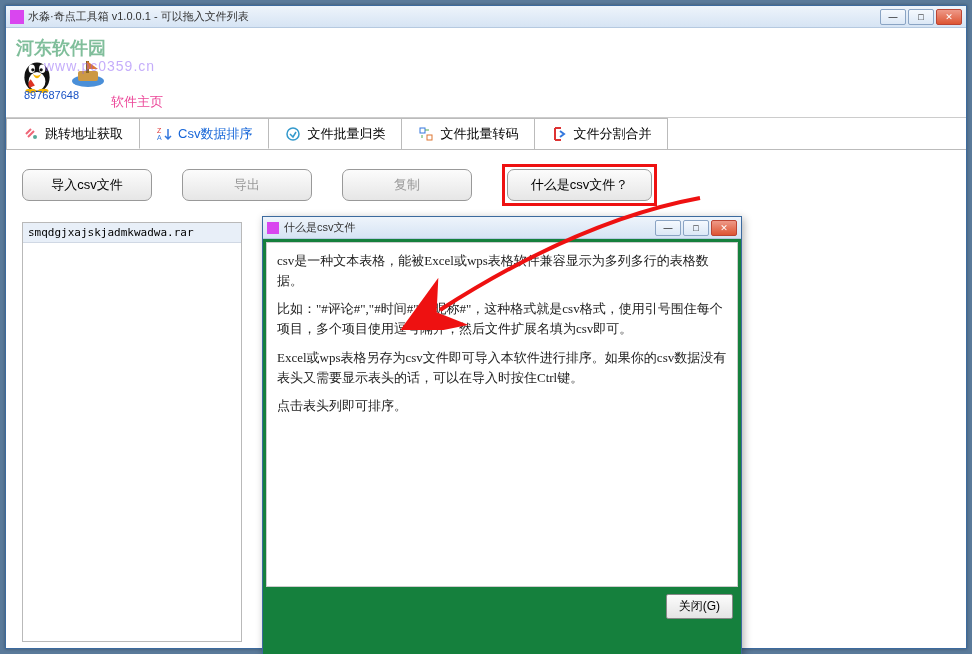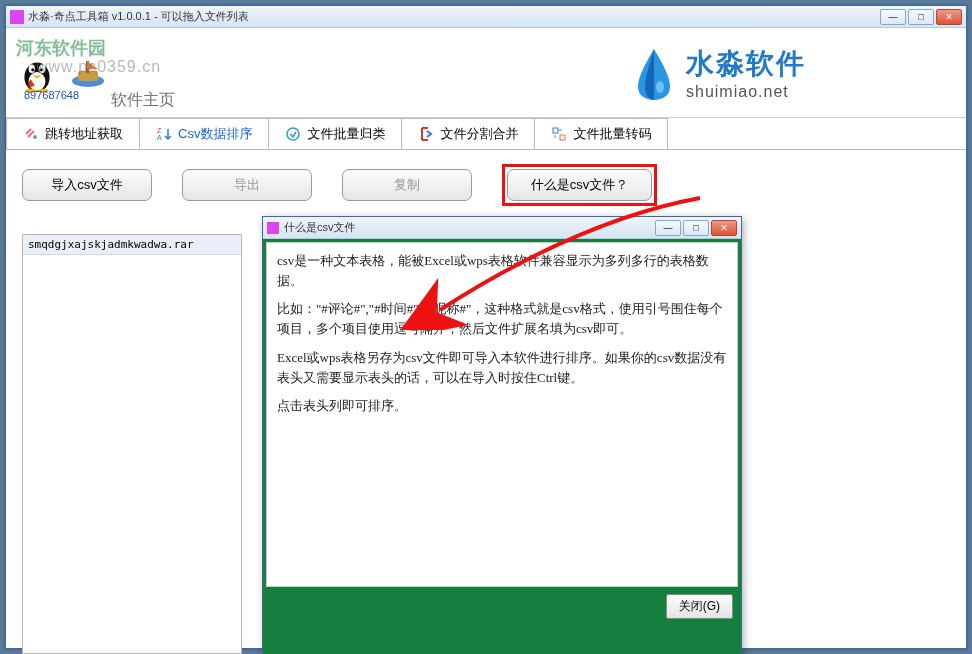--- a/index.html
+++ b/index.html
@@ -12,44 +12,44 @@
 .titlebar .title-text { flex: 1; font-size: 11px; color: #333; }
 .win-controls { display: flex; gap: 2px; }
 .win-btn { width: 26px; height: 16px; border: 1px solid #8aa4c4; background: linear-gradient(#f5f9fe,#dce8f6); font-size: 9px; display: flex; align-items: center; justify-content: center; cursor: pointer; border-radius: 2px; }
 .win-btn.close { background: linear-gradient(#e98,#d53); color: #fff; border-color: #b43; }
 
 
 .header { height: 90px; padding: 6px 10px; display: flex; align-items: center; position: relative; border-bottom: 1px solid #ccc; }
 .header .qq-icon { width: 42px; height: 42px; }
 .header .boat-icon { width: 40px; height: 40px; margin-left: 10px; }
 .header .watermark { position: absolute; left: 10px; top: 8px; font-size: 18px; font-weight: bold; color: #1a8a4a; opacity: 0.55; font-family: SimHei, sans-serif; }
-.header .watermark-url { position: absolute; left: 30px; top: 30px; font-size: 16px; color: #737373; opacity: 0.5; letter-spacing: 1px; }
+.header .watermark-url { position: absolute; left: 38px; top: 30px; font-size: 14px; color: #8b5cf6; opacity: 0.5; letter-spacing: 1px; }
 .header .qq-num { position: absolute; left: 18px; bottom: 16px; font-size: 11px; color: #1952c5; }
-.header .soft-home { position: absolute; left: 105px; bottom: 6px; font-size: 16px; color: #737373; }
+.header .soft-home { position: absolute; left: 105px; bottom: 6px; font-size: 13px; color: #ec4899; }
 .header .brand { margin-left: auto; margin-right: 150px; display: flex; align-items: center; gap: 10px; }
 .brand-drop { width: 44px; height: 56px; }
 .brand-text { display: flex; flex-direction: column; }
 .brand-cn { font-size: 28px; color: #2079c9; font-weight: 600; letter-spacing: 2px; font-family: "Microsoft YaHei"; }
 .brand-en { font-size: 16px; color: #555; letter-spacing: 1px; }
 
 
 .tabs { display: flex; border-bottom: 1px solid #bbb; background: #fff; height: 32px; }
 .tab { display: flex; align-items: center; gap: 6px; padding: 0 16px; border: 1px solid #bbb; border-bottom: none; margin-right: -1px; background: #fff; cursor: pointer; font-size: 13px; position: relative; top: 0; }
 .tab.active { background: #fff; color: #1565d8; border-bottom: 1px solid #fff; z-index: 2; }
 .tab .tab-icon { width: 16px; height: 16px; display: inline-block; }
 
 
 .toolbar { display: flex; gap: 30px; padding: 14px 16px; align-items: center; }
 .tool-btn { min-width: 130px; height: 32px; border: 1px solid #999; background: linear-gradient(#fcfcfc,#e6e6e6); cursor: pointer; font-size: 13px; border-radius: 7px; }
 .tool-btn:disabled { color: #999; }
 .highlight-box { border: 3px solid #e11; padding: 2px; display: inline-block; }
 .highlight-box .tool-btn { min-width: 145px; }
 
 
-.file-list { position: absolute; left: 16px; top: 228px; width: 220px; height: 420px; border: 1px solid #b9b9b9; background: #fff; }
+.file-list { position: absolute; left: 16px; top: 216px; width: 220px; height: 420px; border: 1px solid #b9b9b9; background: #fff; }
 .file-item { padding: 3px 5px; background: #e8eff8; border-bottom: 1px solid #d0d8e4; font-family: Consolas, monospace; font-size: 11px; }
 
 
 .dialog { position: absolute; left: 262px; top: 216px; width: 480px; height: 492px; border: 1px solid #3c6a9e; background: #15803d; box-shadow: 2px 2px 8px rgba(0,0,0,0.3); z-index: 10; }
 .dialog .titlebar { background: linear-gradient(#eef4fb,#d6e4f4); }
 .dialog .dlg-icon { width: 12px; height: 12px; background: #d946ef; margin-right: 5px; }
 .dialog-body { padding: 8px 10px; height: 345px; background: #fff; margin: 3px; border: 1px solid #ccc; font-size: 13px; line-height: 1.55; color: #222; font-family: SimSun, serif; overflow: auto; }
 .dialog-body p { margin-bottom: 8px; }
 .dialog-footer { display: flex; justify-content: flex-end; padding: 4px 8px; }
 .dlg-btn { padding: 3px 12px; border: 1px solid #888; background: linear-gradient(#fcfcfc,#e4e4e4); cursor: pointer; font-size: 12px; border-radius: 2px; text-align: right; }
@@ -87,31 +87,20 @@
       <ellipse cx="26" cy="37" rx="5" ry="2" fill="#f7b500"></ellipse>
     </svg>
     <svg class="boat-icon" viewBox="0 0 40 40">
       <ellipse cx="20" cy="28" rx="16" ry="6" fill="#4a8fd8"></ellipse>
       <rect x="10" y="18" width="20" height="10" fill="#c94" rx="2"></rect>
       <rect x="18" y="8" width="3" height="12" fill="#862"></rect>
       <path d="M19 8 L30 16 L19 16 Z" fill="#d73"></path>
     </svg>
     <div class="qq-num">897687648</div>
     <div class="soft-home">软件主页</div>
-    <div class="brand">
-      <svg class="brand-drop" viewBox="0 0 44 56">
-        <path d="M22 4 C10 24 6 34 6 42 C6 50 13 55 22 55 C31 55 38 50 38 42 C38 34 34 24 22 4 Z" fill="#2a95e0"></path>
-        <path d="M22 4 C16 24 13 34 13 42 C13 50 17 55 22 55 L22 4 Z" fill="#1565b8"></path>
-        <ellipse cx="28" cy="42" rx="4" ry="6" fill="#8cd4ff" opacity="0.7"></ellipse>
-      </svg>
-      <div class="brand-text">
-        <div class="brand-cn">水淼软件</div>
-        <div class="brand-en">shuimiao.net</div>
-      </div>
-    </div>
   </div>
 
   <div class="tabs">
     <div class="tab">
       <svg class="tab-icon" viewBox="0 0 16 16">
           <path d="M3 8 L8 3 M5 11 L11 5" stroke="#e67" stroke-width="2" fill="none"></path>
           <circle cx="12" cy="11" r="2" fill="#5a9"></circle>
         </svg>
       <span>跳转地址获取</span>
     </div>
@@ -125,32 +114,32 @@
     </div>
     <div class="tab">
       <svg class="tab-icon" viewBox="0 0 16 16">
           <circle cx="8" cy="8" r="6" stroke="#39c" stroke-width="1.5" fill="none"></circle>
           <path d="M5 8 L8 11 L11 6" stroke="#39c" stroke-width="1.5" fill="none"></path>
         </svg>
       <span>文件批量归类</span>
     </div>
     <div class="tab">
       <svg class="tab-icon" viewBox="0 0 16 16">
-          <path d="M4 2 L4 14 M4 2 L10 2 M4 14 L10 14" stroke="#d33" stroke-width="2" fill="none"></path>
-          <path d="M9 5 L13 8 L9 11" stroke="#37d" stroke-width="2" fill="none"></path>
-        </svg>
-      <span>文件分割合并</span>
-    </div>
-    <div class="tab">
-      <svg class="tab-icon" viewBox="0 0 16 16">
           <rect x="2" y="2" width="5" height="5" stroke="#37d" fill="none"></rect>
           <rect x="9" y="9" width="5" height="5" stroke="#d73" fill="none"></rect>
           <path d="M7 4 L11 4 M4 9 L4 12" stroke="#5a5" stroke-width="1"></path>
         </svg>
       <span>文件批量转码</span>
+    </div>
+    <div class="tab">
+      <svg class="tab-icon" viewBox="0 0 16 16">
+          <path d="M4 2 L4 14 M4 2 L10 2 M4 14 L10 14" stroke="#d33" stroke-width="2" fill="none"></path>
+          <path d="M9 5 L13 8 L9 11" stroke="#37d" stroke-width="2" fill="none"></path>
+        </svg>
+      <span>文件分割合并</span>
     </div>
   </div>
 
   <div class="toolbar">
     <button class="tool-btn">导入csv文件</button>
     <button class="tool-btn" disabled="">导出</button>
     <button class="tool-btn" disabled="">复制</button>
     <span class="highlight-box">
       <button class="tool-btn">什么是csv文件？</button>
     </span>

